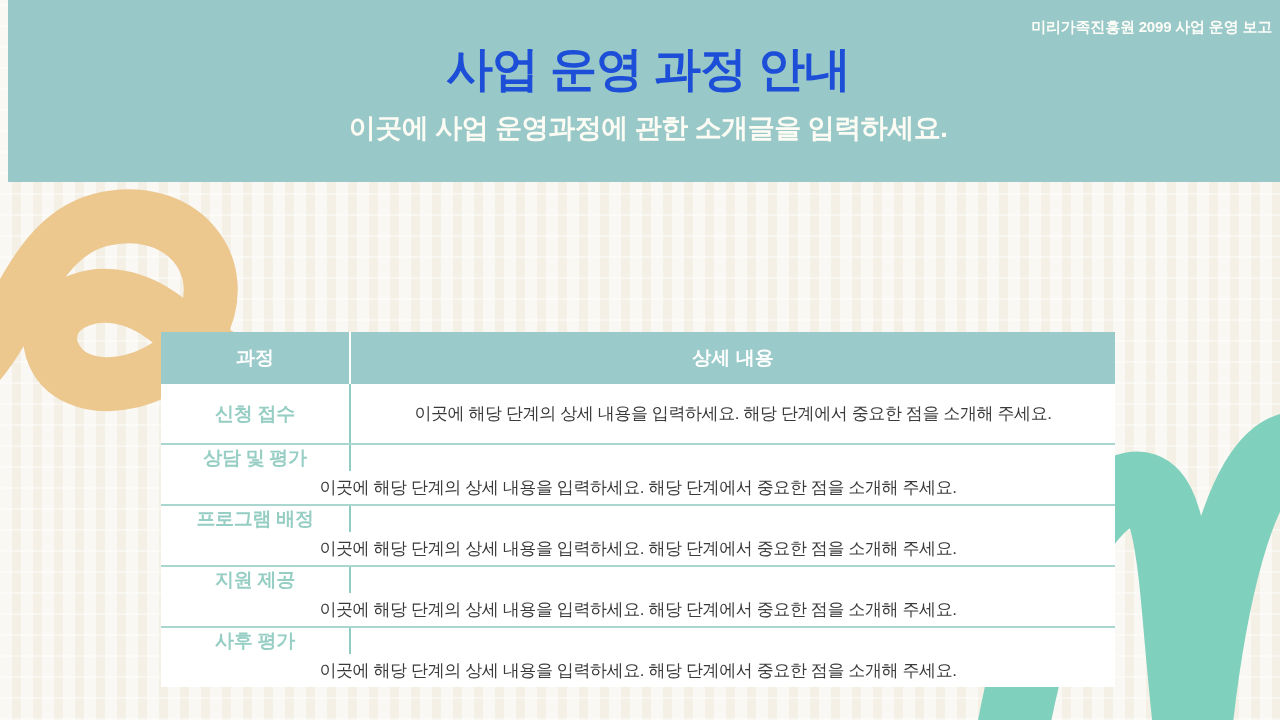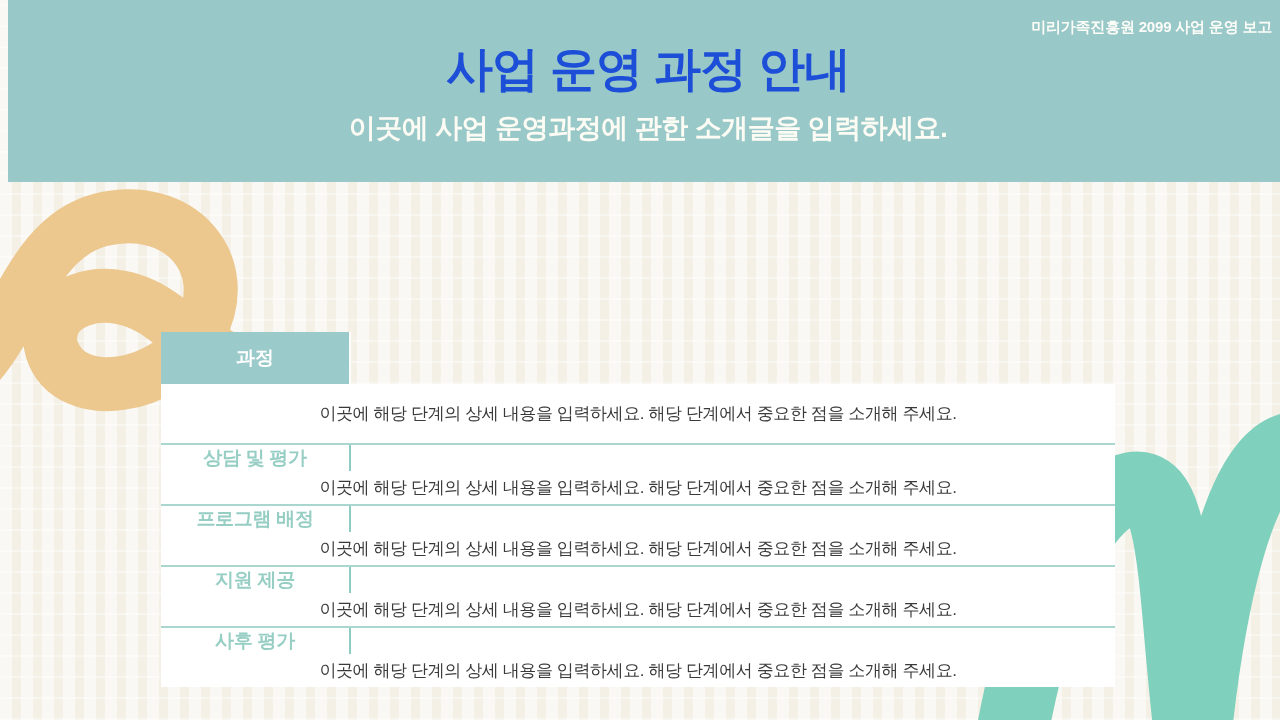--- a/index.html
+++ b/index.html
@@ -87,23 +87,25 @@
   <div class="band">
     <div class="band-meta">미리가족진흥원 2099 사업 운영 보고</div>
     <div class="band-title">사업 운영 과정 안내</div>
     <div class="band-subtitle">이곳에 사업 운영과정에 관한 소개글을 입력하세요.</div>
   </div>
 
 
   <div class="process-table">
     <div class="t-head">
       <div class="c1">과정</div>
+      <div class="c2">상세 내용</div>
     </div>
 
     <div class="t-row">
+      <div class="c1">신청 접수</div>
       <div class="c2">이곳에 해당 단계의 상세 내용을 입력하세요. 해당 단계에서 중요한 점을 소개해 주세요.</div>
     </div>
     <div class="t-row">
       <div class="c1">상담 및 평가</div>
       <div class="c2">이곳에 해당 단계의 상세 내용을 입력하세요. 해당 단계에서 중요한 점을 소개해 주세요.</div>
     </div>
     <div class="t-row">
       <div class="c1">프로그램 배정</div>
       <div class="c2">이곳에 해당 단계의 상세 내용을 입력하세요. 해당 단계에서 중요한 점을 소개해 주세요.</div>
     </div>

